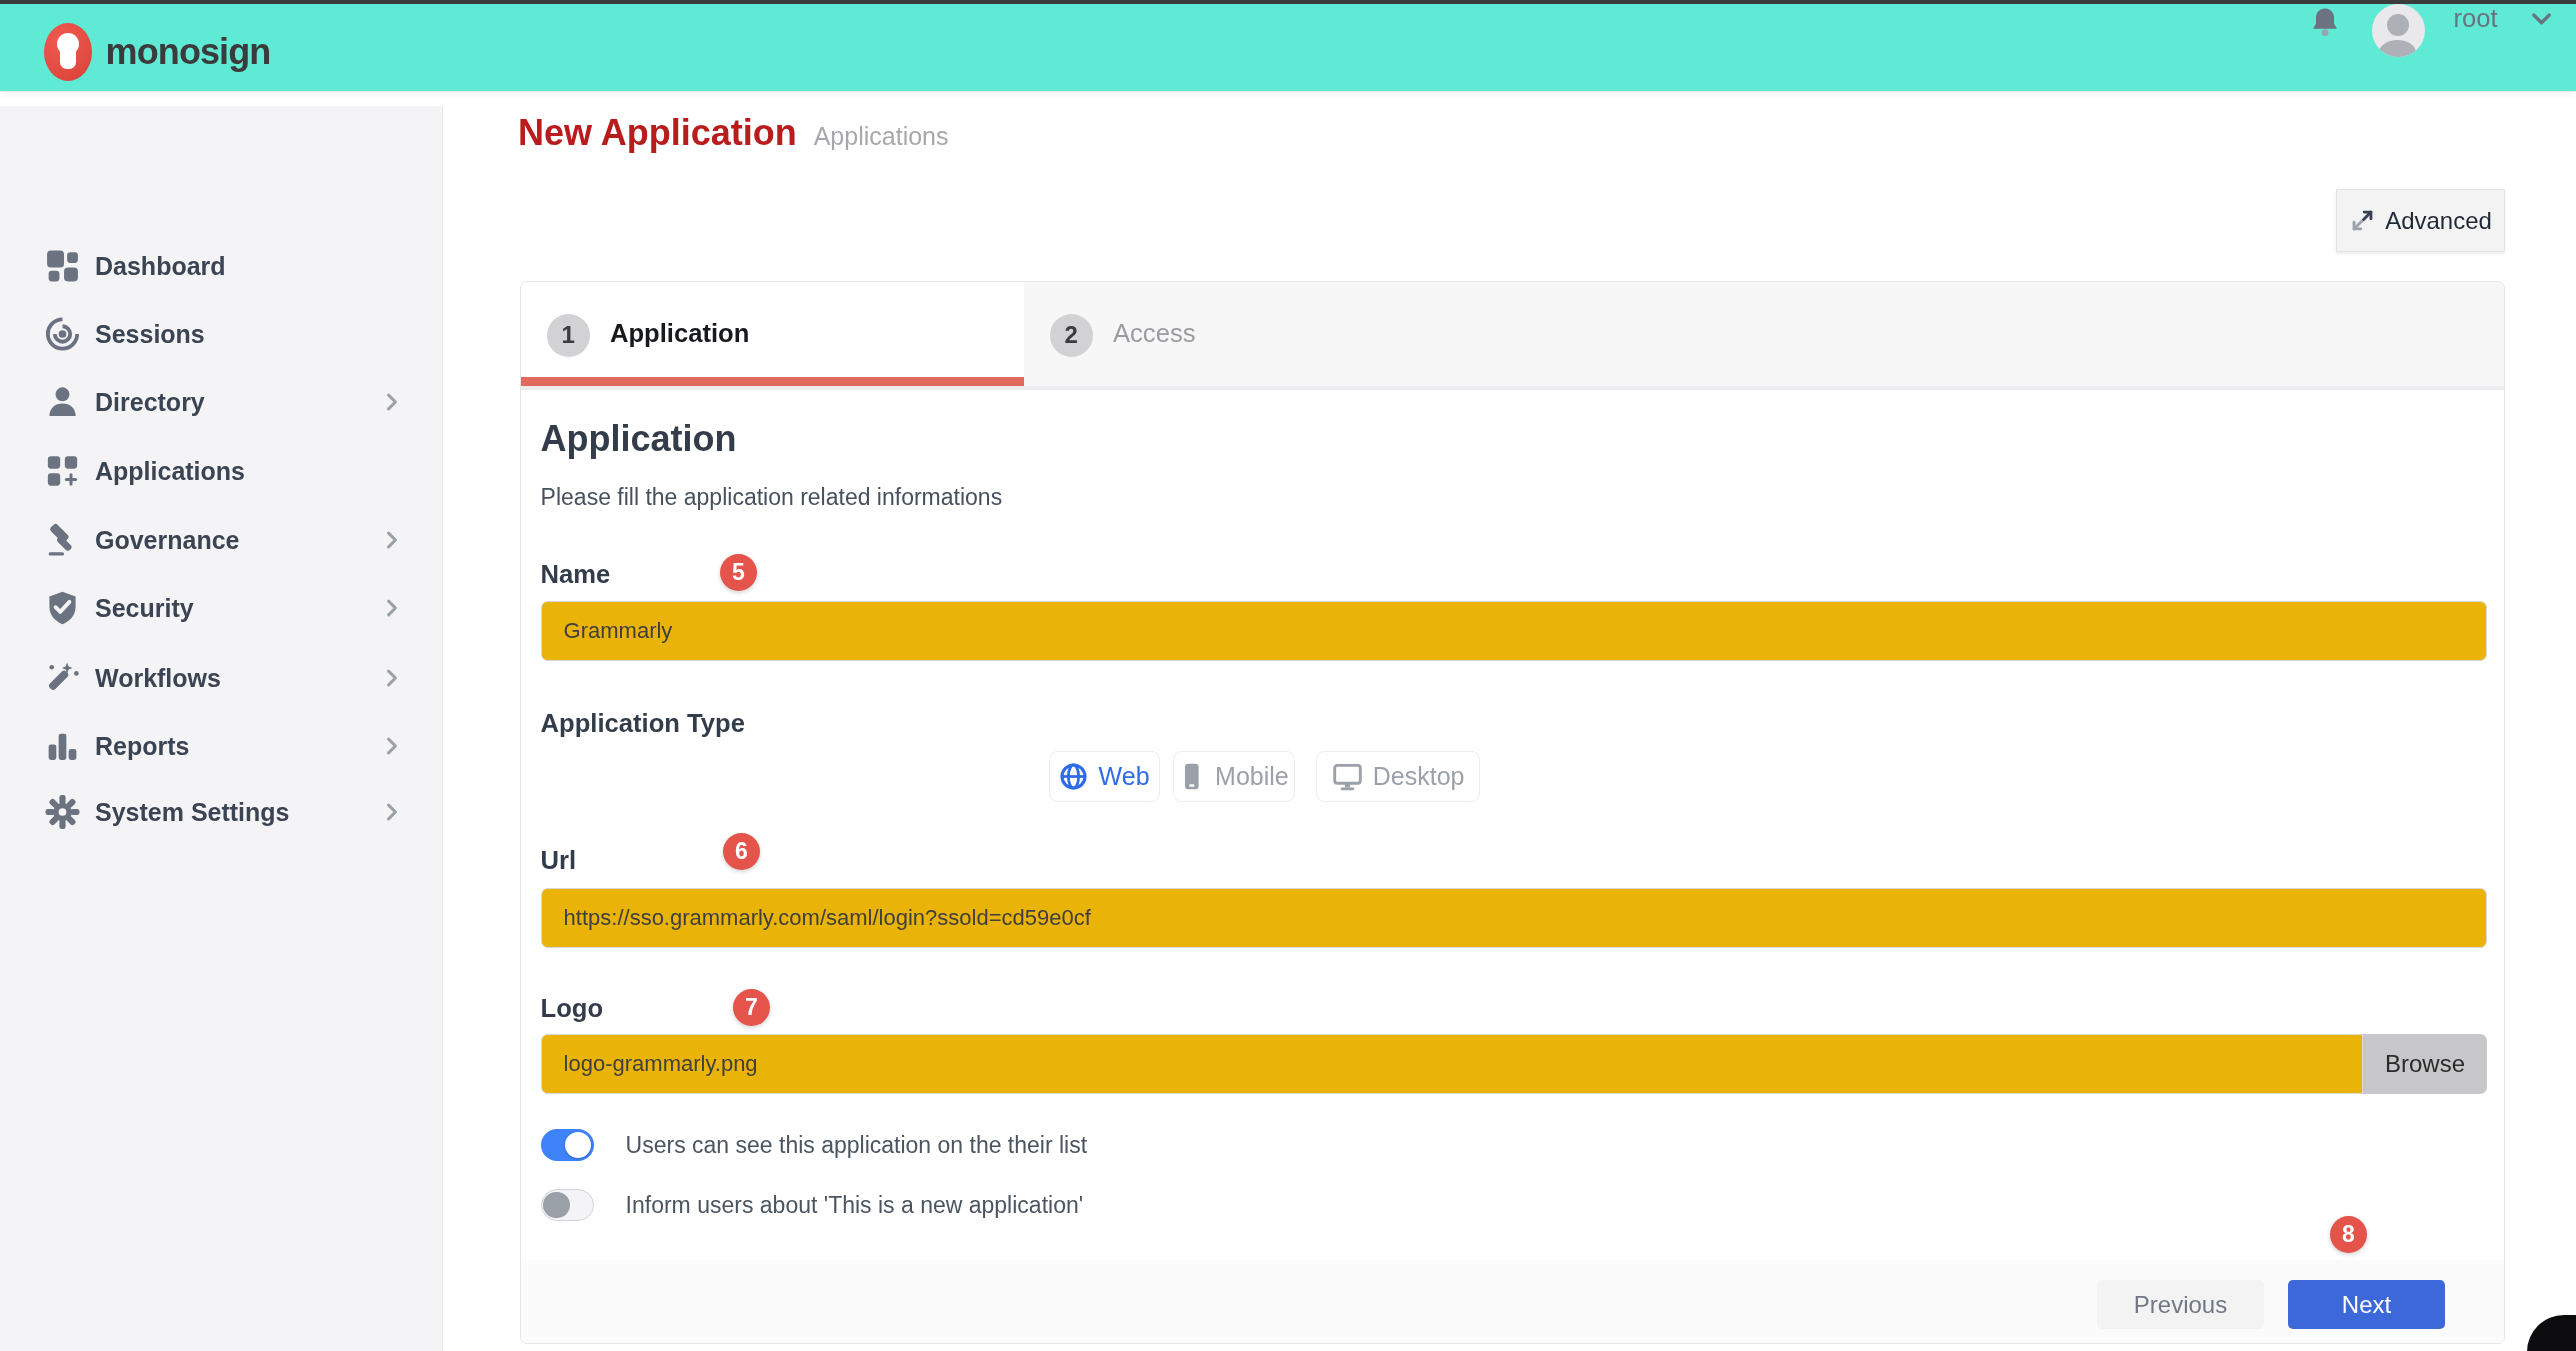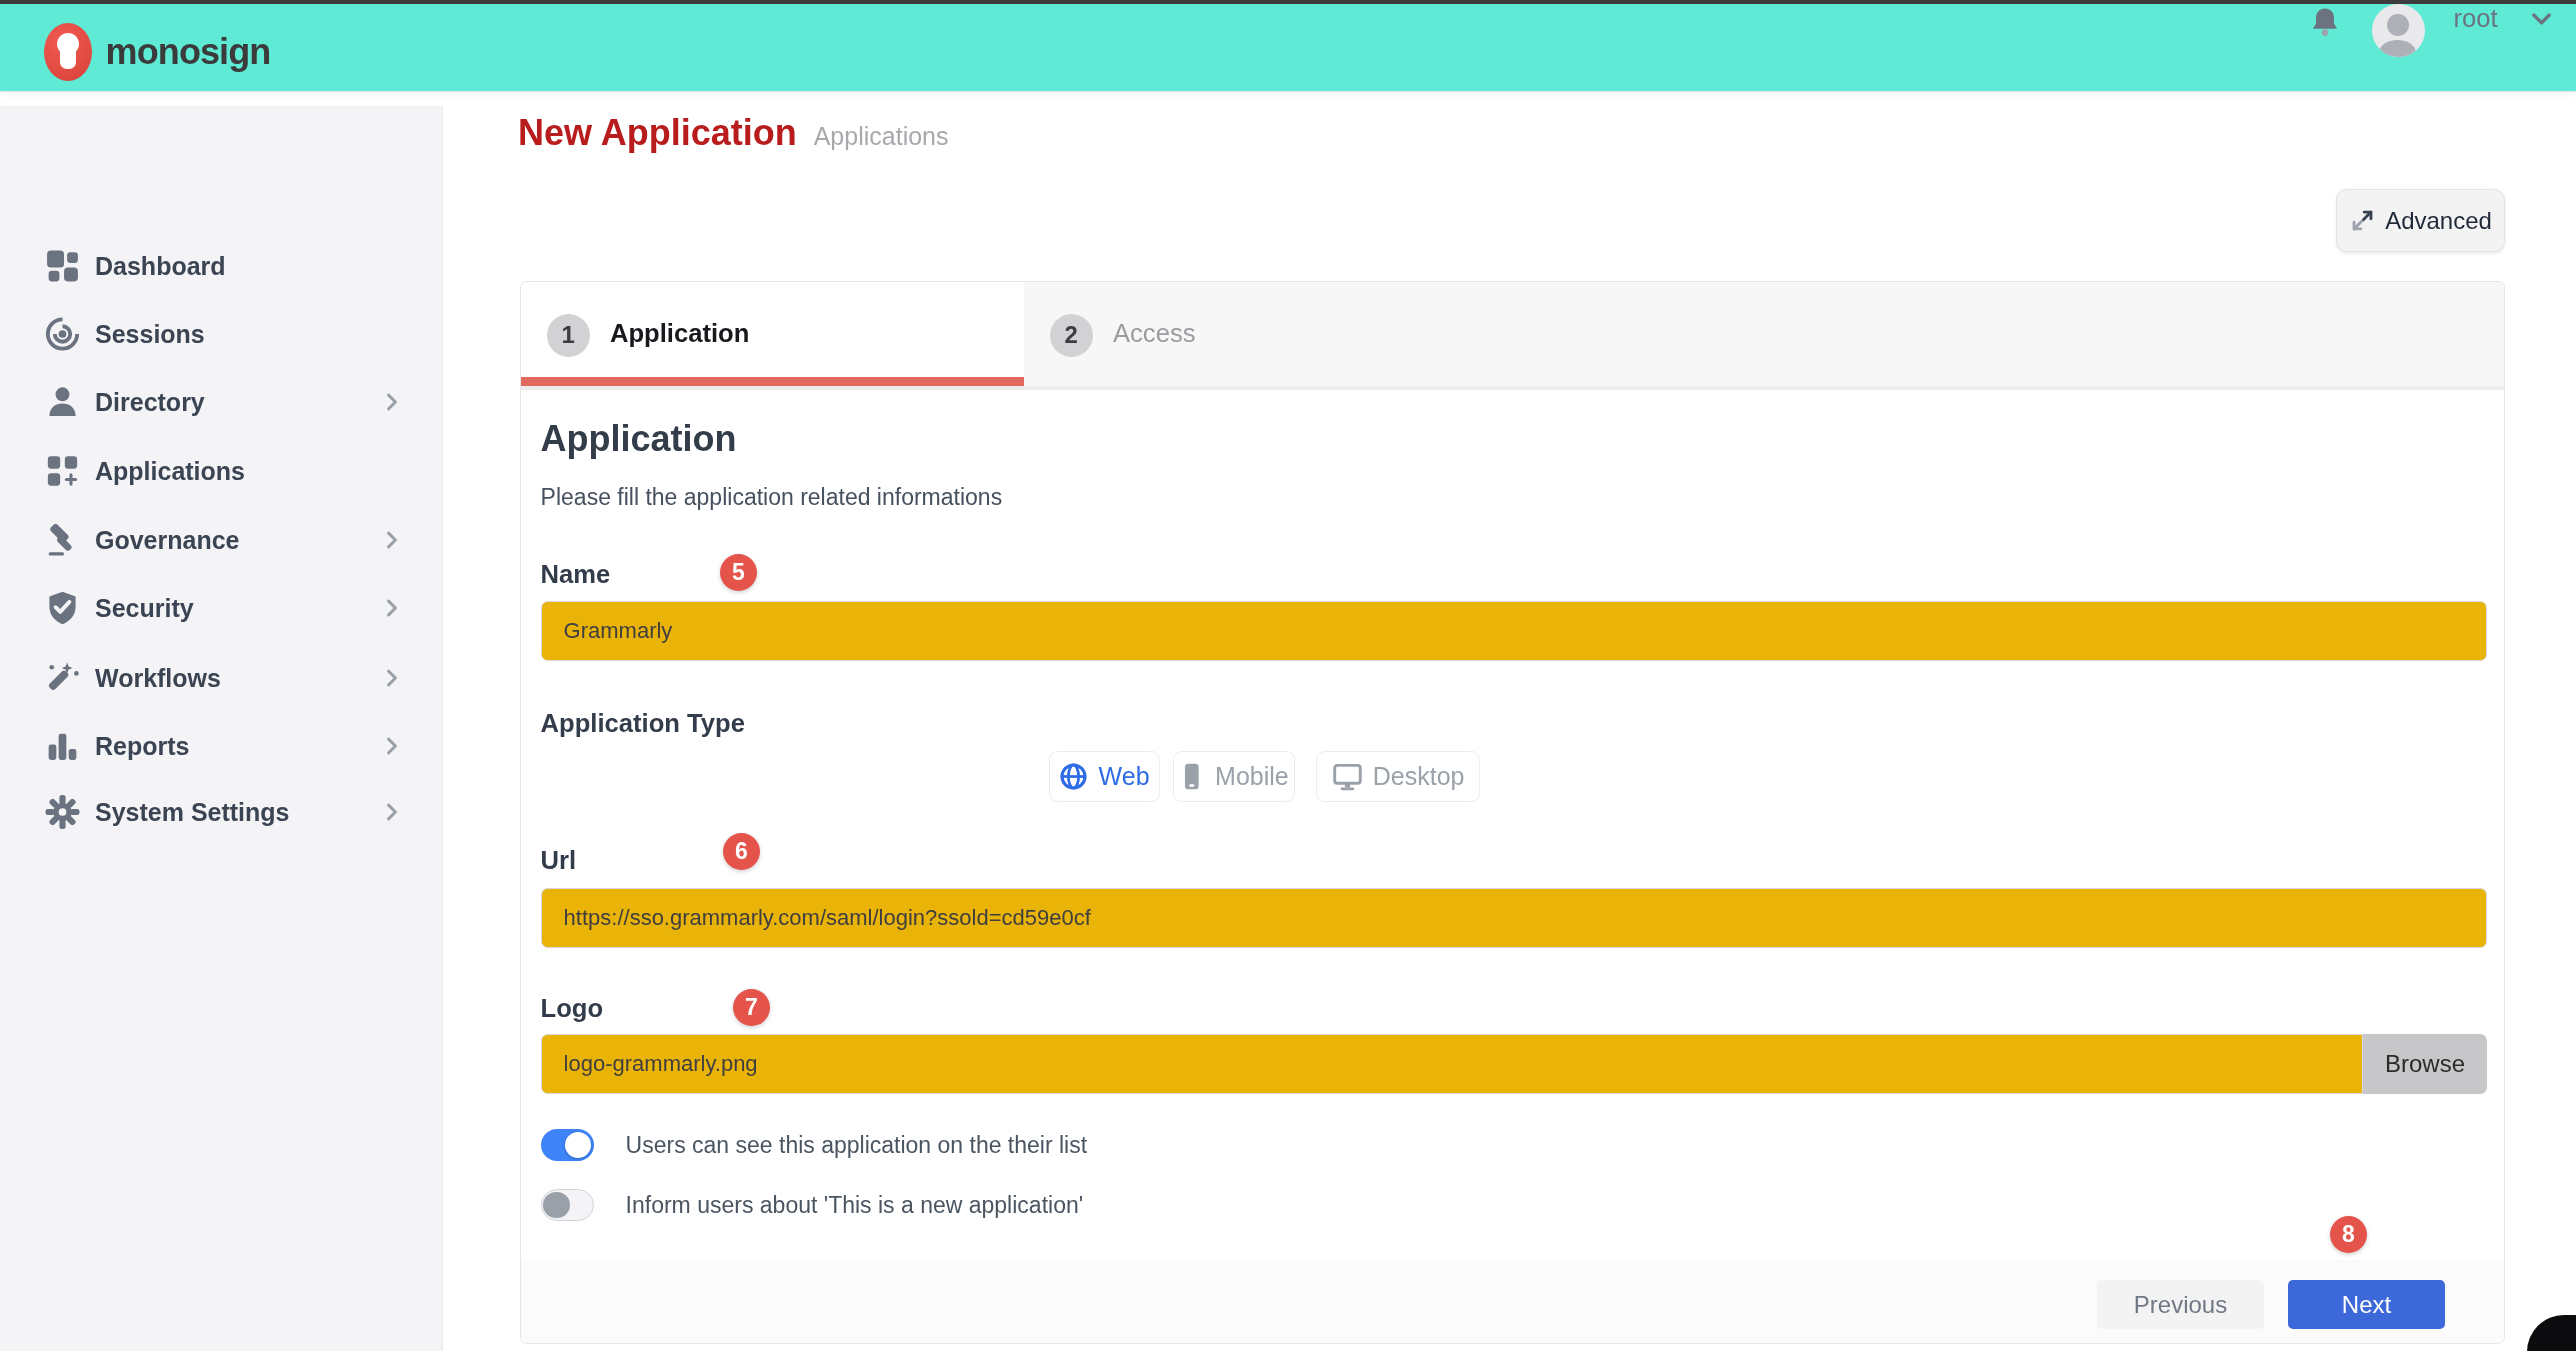--- a/index.html
+++ b/index.html
@@ -41,21 +41,21 @@
   svg .ink { fill:#6b7280; } svg .ink-s { stroke:#6b7280; fill:none; }
   svg .chev { stroke:#9aa0a8; fill:none; stroke-width:3.5; stroke-linecap:round; stroke-linejoin:round; }
 
   
   #page-head { position:absolute; left:518px; top:112px; display:flex; align-items:baseline; gap:17px; }
   #page-title { font-size:36px; font-weight:600; color:#b91c1c; }
   #page-crumb { font-size:25px; color:#a6a8ac; }
 
   
   #advanced-btn { position:absolute; left:2336px; top:189px; width:169px; height:63px;
-    background:#f3f3f4; border:0.9px solid #e3e3e6; border-radius:11px; box-shadow:0 1.7px 3.4px rgba(0,0,0,.08);
+    background:#f3f3f4; border:0.9px solid #e3e3e6; border-radius:1px; box-shadow:0 1.7px 3.4px rgba(0,0,0,.08);
     display:flex; align-items:center; justify-content:center; gap:9px; cursor:pointer; }
   #advanced-btn span { font-size:24px; color:#1f2937; }
 
   
   #card { position:absolute; left:520px; top:281px; width:1985px; height:1063px;
     background:#fff; border:0.9px solid #e6e6e9; border-radius:6.8px; overflow:hidden; }
   #tabstrip { position:absolute; left:0; top:0; width:100%; height:104px; }
   #tab-1 { position:absolute; left:0; top:0; width:503px; height:104px; background:#fff; cursor:pointer; }
   #tab-2 { position:absolute; left:503px; top:0; right:0; height:104px; background:#f7f7f8; cursor:pointer; }
   .tab-num { position:absolute; left:25.6px; top:31.5px; width:43px; height:43px; border-radius:50%;

